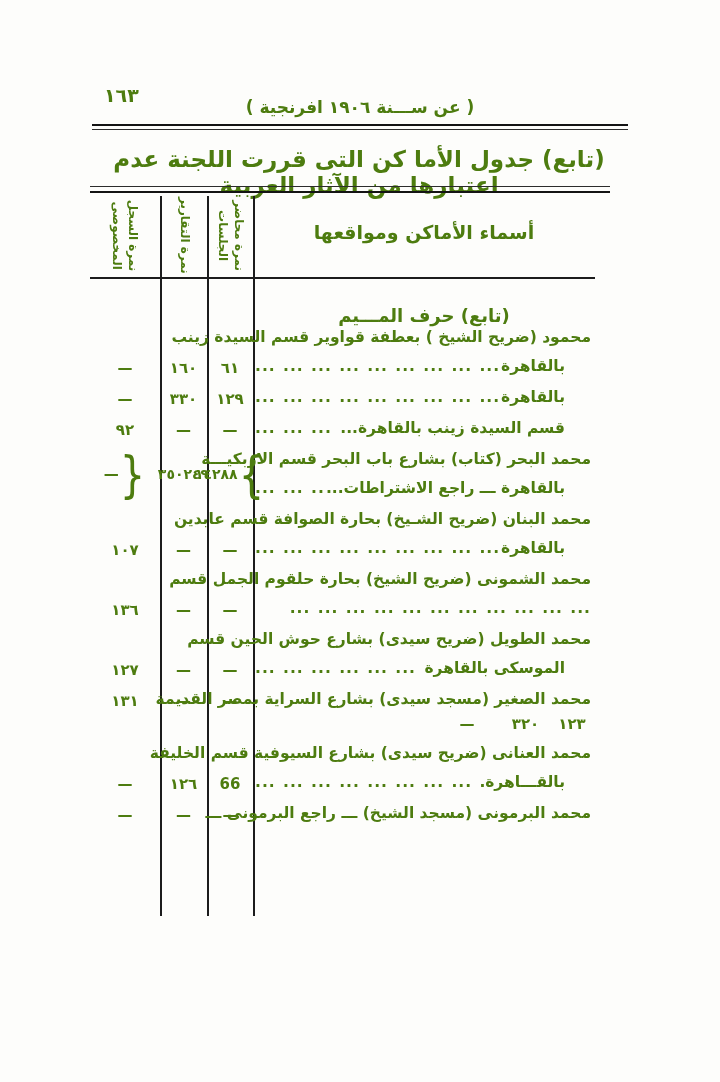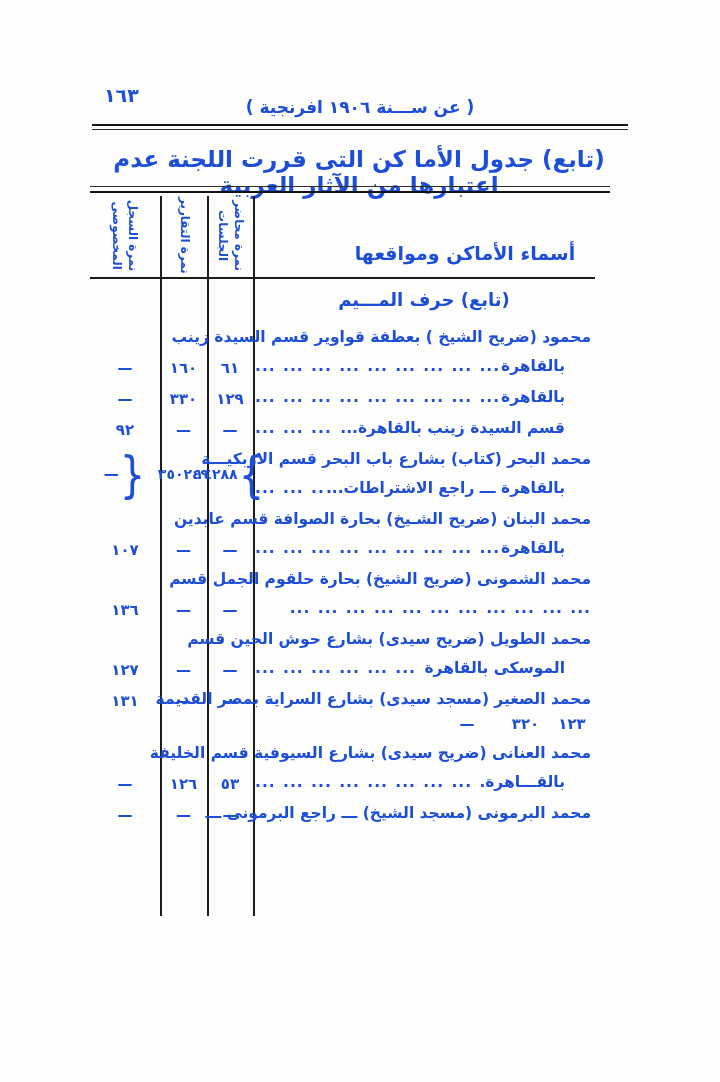--- a/index.html
+++ b/index.html
@@ -1,35 +1,35 @@
 <!DOCTYPE html>
 <html lang="ar" dir="rtl"><head>
 <meta charset="utf-8">
 <style>
   html,body{margin:0;padding:0;background:#e8e8e4;}
   .page{
     position:relative;width:720px;height:1082px;margin:0 auto;
-    background:#fdfdfb;color:#1d4ed8;
+    background:#fdfdfb;color:#4d7c0f;
     font-family:"DejaVu Sans",sans-serif;font-weight:bold;
     overflow:hidden;direction:rtl;
   }
   
   .pagenum{position:absolute;left:104px;top:84px;font-size:19px;letter-spacing:1px;direction:ltr;}
   .runhead{position:absolute;left:90px;top:84px;width:540px;text-align:center;font-size:17px;margin-top:13px;}
   .ruleA{position:absolute;left:92px;top:124px;width:536px;height:3px;
          border-top:2.5px solid #141414;border-bottom:1px solid #2c2c2c;}
   .heading{position:absolute;left:90px;top:146px;width:538px;text-align:center;font-size:23px;}
   .ruleB{position:absolute;left:90px;top:186px;width:520px;height:4px;
          border-top:1px solid #2c2c2c;border-bottom:2.5px solid #141414;}
   
   .vline{position:absolute;top:196px;height:720px;width:1.5px;background:#1c1c1c;}
   .vl1{left:160px;} .vl2{left:207px;} .vl3{left:253px;}
   .headrule{position:absolute;left:90px;top:277px;width:505px;height:1.5px;background:#1c1c1c;}
-  .names-head{position:absolute;left:253px;top:213px;width:342px;height:80px;
-              display:flex;align-items:center;justify-content:center;font-size:19px;padding-left:41px;}
+  .names-head{position:absolute;left:253px;top:192px;width:342px;height:80px;
+              display:flex;align-items:center;justify-content:center;font-size:19px;}
   .vhead{position:absolute;top:196px;height:80px;display:flex;align-items:center;justify-content:center;}
   .vh-sessions{left:207px;width:46px;}
   .vh-reports{left:160px;width:47px;}
   .vh-register{left:90px;width:70px;}
   .vhead .rot{transform:rotate(90deg);transform-origin:center;width:76px;
               font-size:12px;line-height:1.3;text-align:center;white-space:nowrap;}
   
   .rows{position:absolute;left:90px;top:278px;width:505px;direction:rtl;}
   .trow{display:flex;flex-direction:row;}
   .c-names{width:342px;padding:1px 4px 1px 2px;box-sizing:border-box;
@@ -40,21 +40,21 @@
   .c-num.mid{align-items:center;padding-bottom:0;}
   .stack{display:flex;flex-direction:row;justify-content:center;text-align:center;
          line-height:1.5;font-size:14px;}
   .brace{font-size:40px;font-weight:400;transform:scaleY(1.25);line-height:1;margin:0 1px;}
   .line{display:flex;direction:rtl;white-space:nowrap;}
   .line .txt{white-space:nowrap;}
   .line.cont .txt{padding-right:26px;}
   .dots{flex:1;overflow:hidden;letter-spacing:1px;word-spacing:1px;direction:ltr;
         text-align:right;white-space:nowrap;}
   .dots.short{text-align:left;padding-left:14px;}
-  .section-row .c-names{text-align:center;font-size:18px;line-height:44px;height:44px;padding:0;}
+  .section-row .c-names{text-align:center;font-size:18px;line-height:44px;height:44px;padding:16px;}
   .num{direction:ltr;unicode-bidi:bidi-override;}
 </style>
 </head>
 <body>
 
 <div class="page">
 
   <div class="pagenum">١٦٣</div>
   <div class="runhead">( عن ســـنة ١٩٠٦ افرنجية )</div>
   <div class="ruleA"></div>
@@ -265,21 +265,21 @@
         <div class="c-names">
           <div class="line">
             <span class="txt">محمد العنانى (ضريح سيدى) بشارع السيوفية قسم الخليفة</span>
           </div>
           <div class="line cont">
             <span class="txt">بالقـــاهرة</span>
             <span class="dots">... ... ... ... ... ... ... ... ... ... ... ... ... ...</span>
           </div>
         </div>
         <div class="c-num c-sessions">
-          <span class="num">٥٣</span>
+          <span class="num">66</span>
         </div>
         <div class="c-num c-reports">
           <span class="num">١٢٦</span>
         </div>
         <div class="c-num c-register">
           <span class="num">—</span>
         </div>
       </div>
       <div class="trow">
         <div class="c-names">

